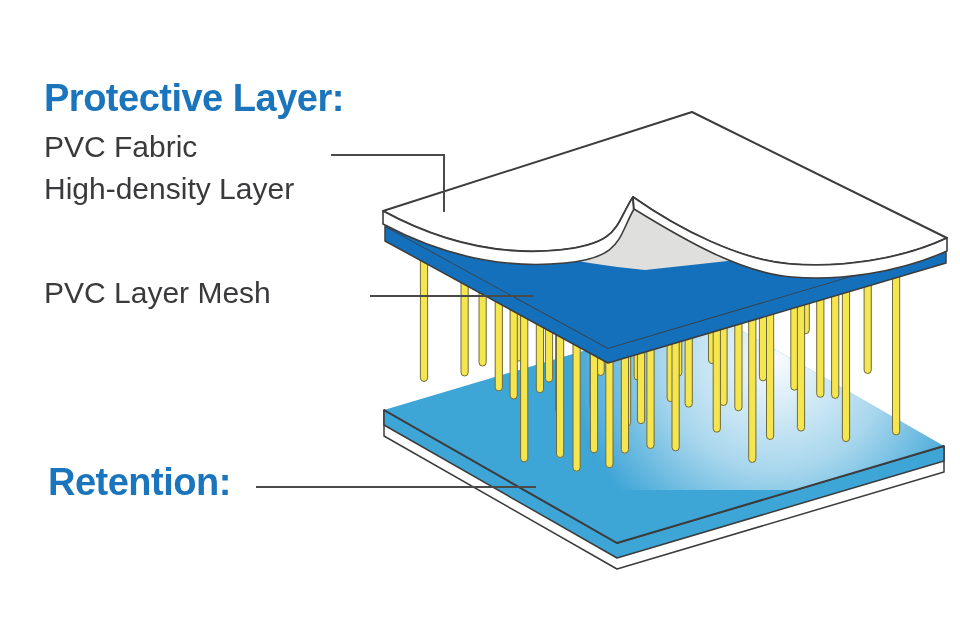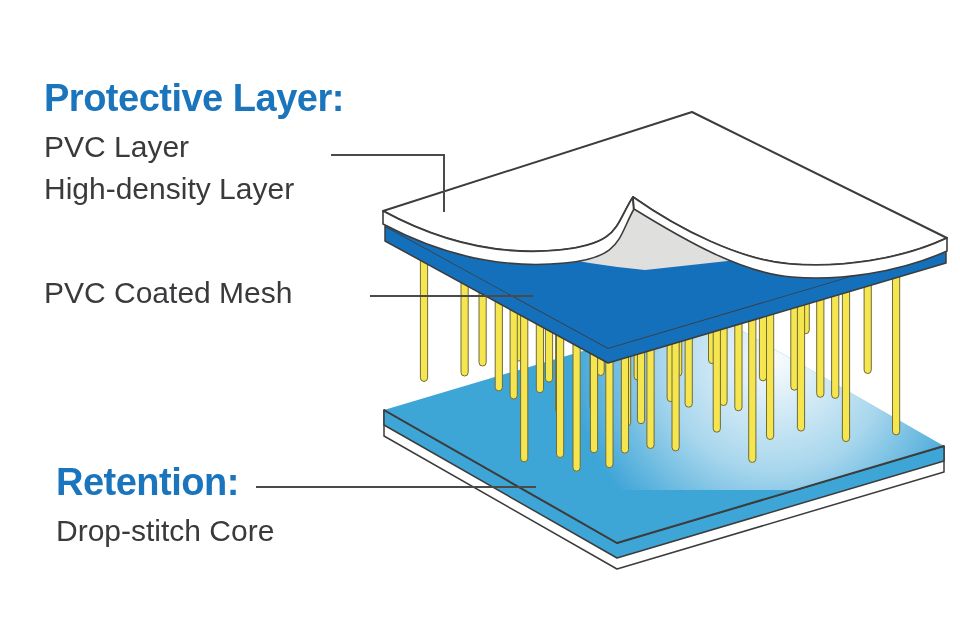--- a/index.html
+++ b/index.html
@@ -145,31 +145,30 @@
     <g>
       <path class="leader" d="M331,155 L444,155 L444,212"></path>
       <path class="leader" d="M370,296 L533,296"></path>
       <path class="leader" d="M256,487 L536,487"></path>
     </g>
   </svg>
 
   <div class="label-block" style="left:44px;top:74px">
     <div class="label-heading">Protective Layer:</div>
     <div class="label-body">
-      <div>PVC Layer</div>
+      <div>PVC Fabric</div>
       <div>High-density Layer</div>
     </div>
   </div>
 
   <div class="label-block" style="left:44px;top:268px">
     <div class="label-body">
-      <div>PVC Coated Mesh</div>
+      <div>PVC Layer Mesh</div>
     </div>
   </div>
 
-  <div class="label-block" style="left:56px;top:458px">
+  <div class="label-block" style="left:48px;top:458px">
     <div class="label-heading">Retention:</div>
     <div class="label-body">
-      <div>Drop-stitch Core</div>
     </div>
   </div>
 
 </div>
 
 </body></html>

